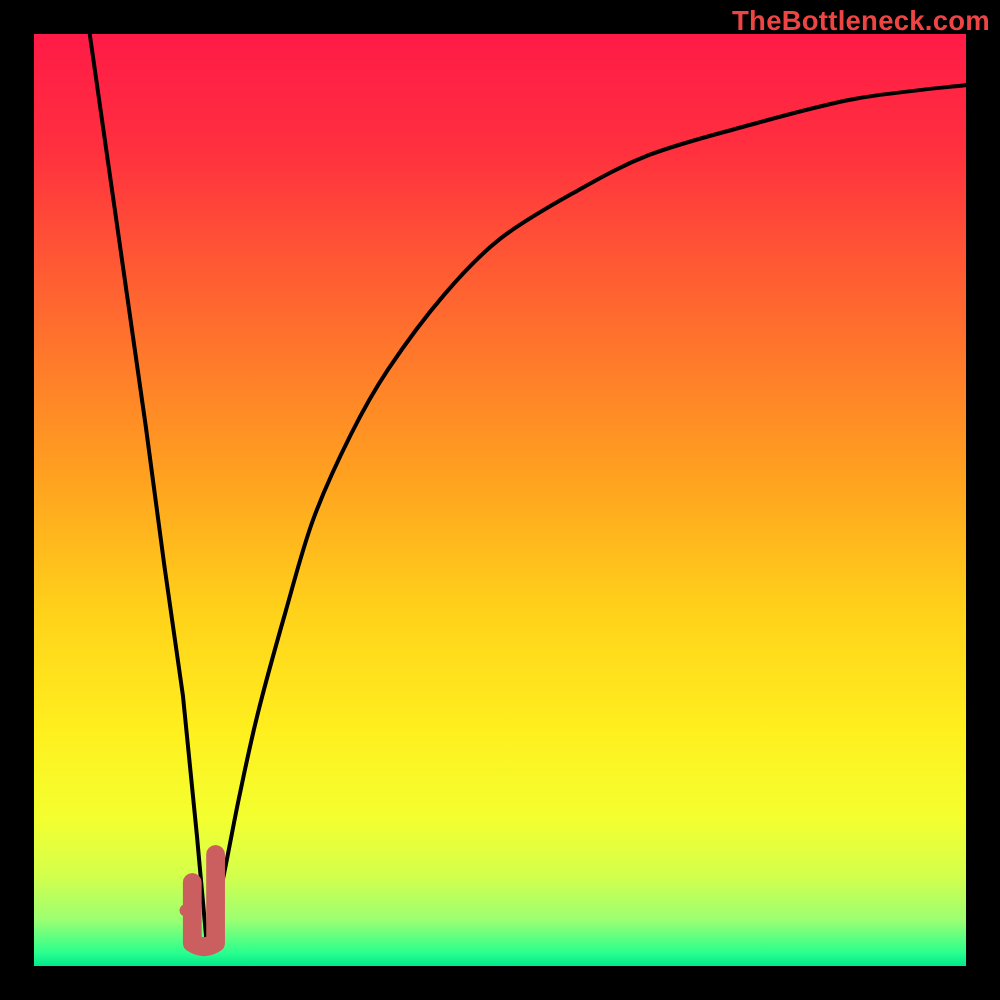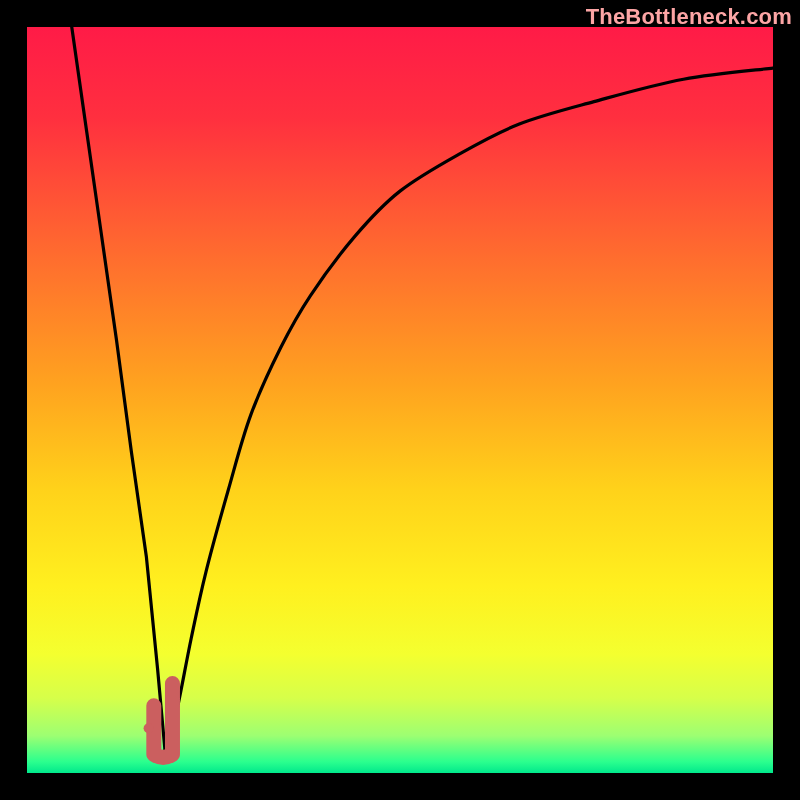--- a/index.html
+++ b/index.html
@@ -33,21 +33,21 @@
     top: 0;
     width: 100%;
     height: 100%;
   }
   .watermark {
     position: absolute;
     top: 4px;
     right: 8px;
     font-size: 22px;
     font-weight: bold;
-    color: #fca5a5;
+    color: #ef4444;
     letter-spacing: 0.2px;
     margin-left: 36px;
   }
   svg.curve {
     position: absolute;
     left: 0;
     top: 0;
     width: 746px;
     height: 746px;
     overflow: visible;

